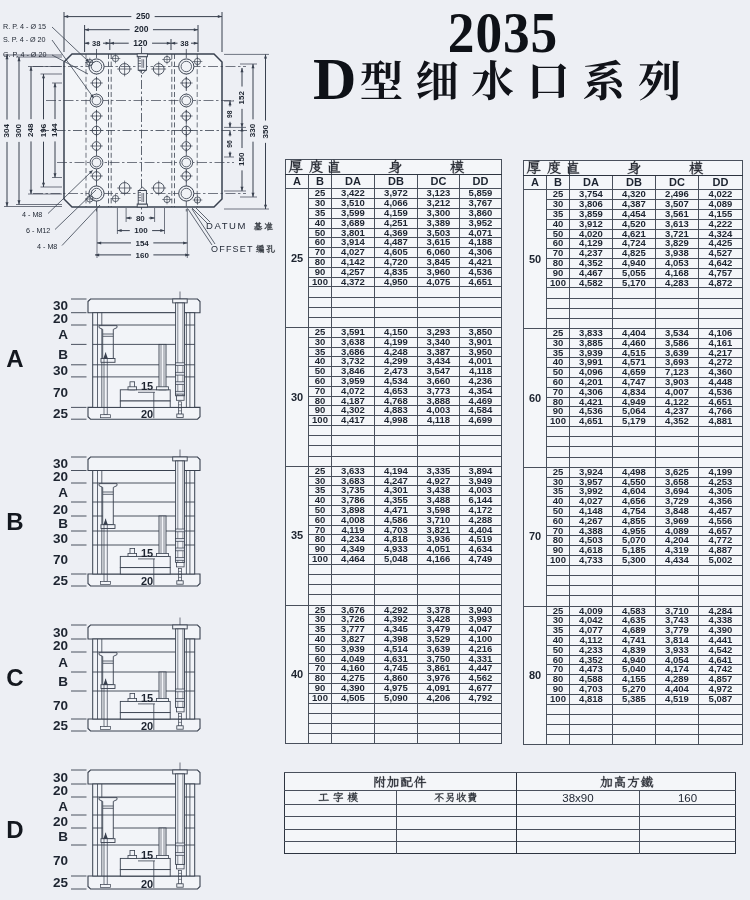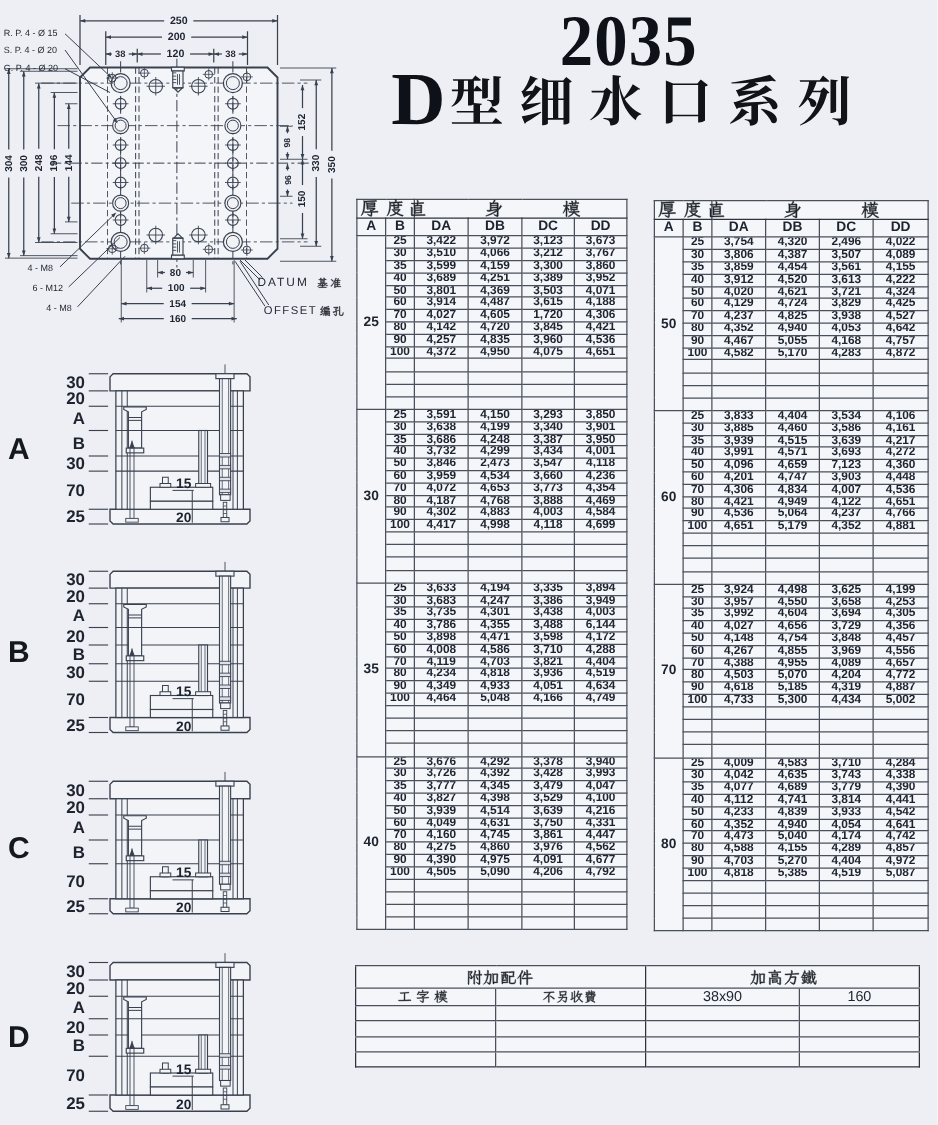--- a/index.html
+++ b/index.html
@@ -47,21 +47,21 @@
           <td>DB</td>
           <td>DC</td>
           <td>DD</td>
         </tr>
         <tr>
           <td rowspan="14" class="acell">25</td>
           <td>25</td>
           <td class="bl">3,422</td>
           <td>3,972</td>
           <td>3,123</td>
-          <td>3,673</td>
+          <td>5,859</td>
         </tr>
         <tr>
           <td>30</td>
           <td class="bl">3,510</td>
           <td>4,066</td>
           <td>3,212</td>
           <td>3,767</td>
         </tr>
         <tr>
           <td>35</td>
@@ -88,21 +88,21 @@
           <td>60</td>
           <td class="bl">3,914</td>
           <td>4,487</td>
           <td>3,615</td>
           <td>4,188</td>
         </tr>
         <tr>
           <td>70</td>
           <td class="bl">4,027</td>
           <td>4,605</td>
-          <td>1,720</td>
+          <td>6,060</td>
           <td>4,306</td>
         </tr>
         <tr>
           <td>80</td>
           <td class="bl">4,142</td>
           <td>4,720</td>
           <td>3,845</td>
           <td>4,421</td>
         </tr>
         <tr>
@@ -251,21 +251,21 @@
           <td>25</td>
           <td class="bl">3,633</td>
           <td>4,194</td>
           <td>3,335</td>
           <td>3,894</td>
         </tr>
         <tr>
           <td>30</td>
           <td class="bl">3,683</td>
           <td>4,247</td>
-          <td>3,386</td>
+          <td>4,927</td>
           <td>3,949</td>
         </tr>
         <tr>
           <td>35</td>
           <td class="bl">3,735</td>
           <td>4,301</td>
           <td>3,438</td>
           <td>4,003</td>
         </tr>
         <tr>

